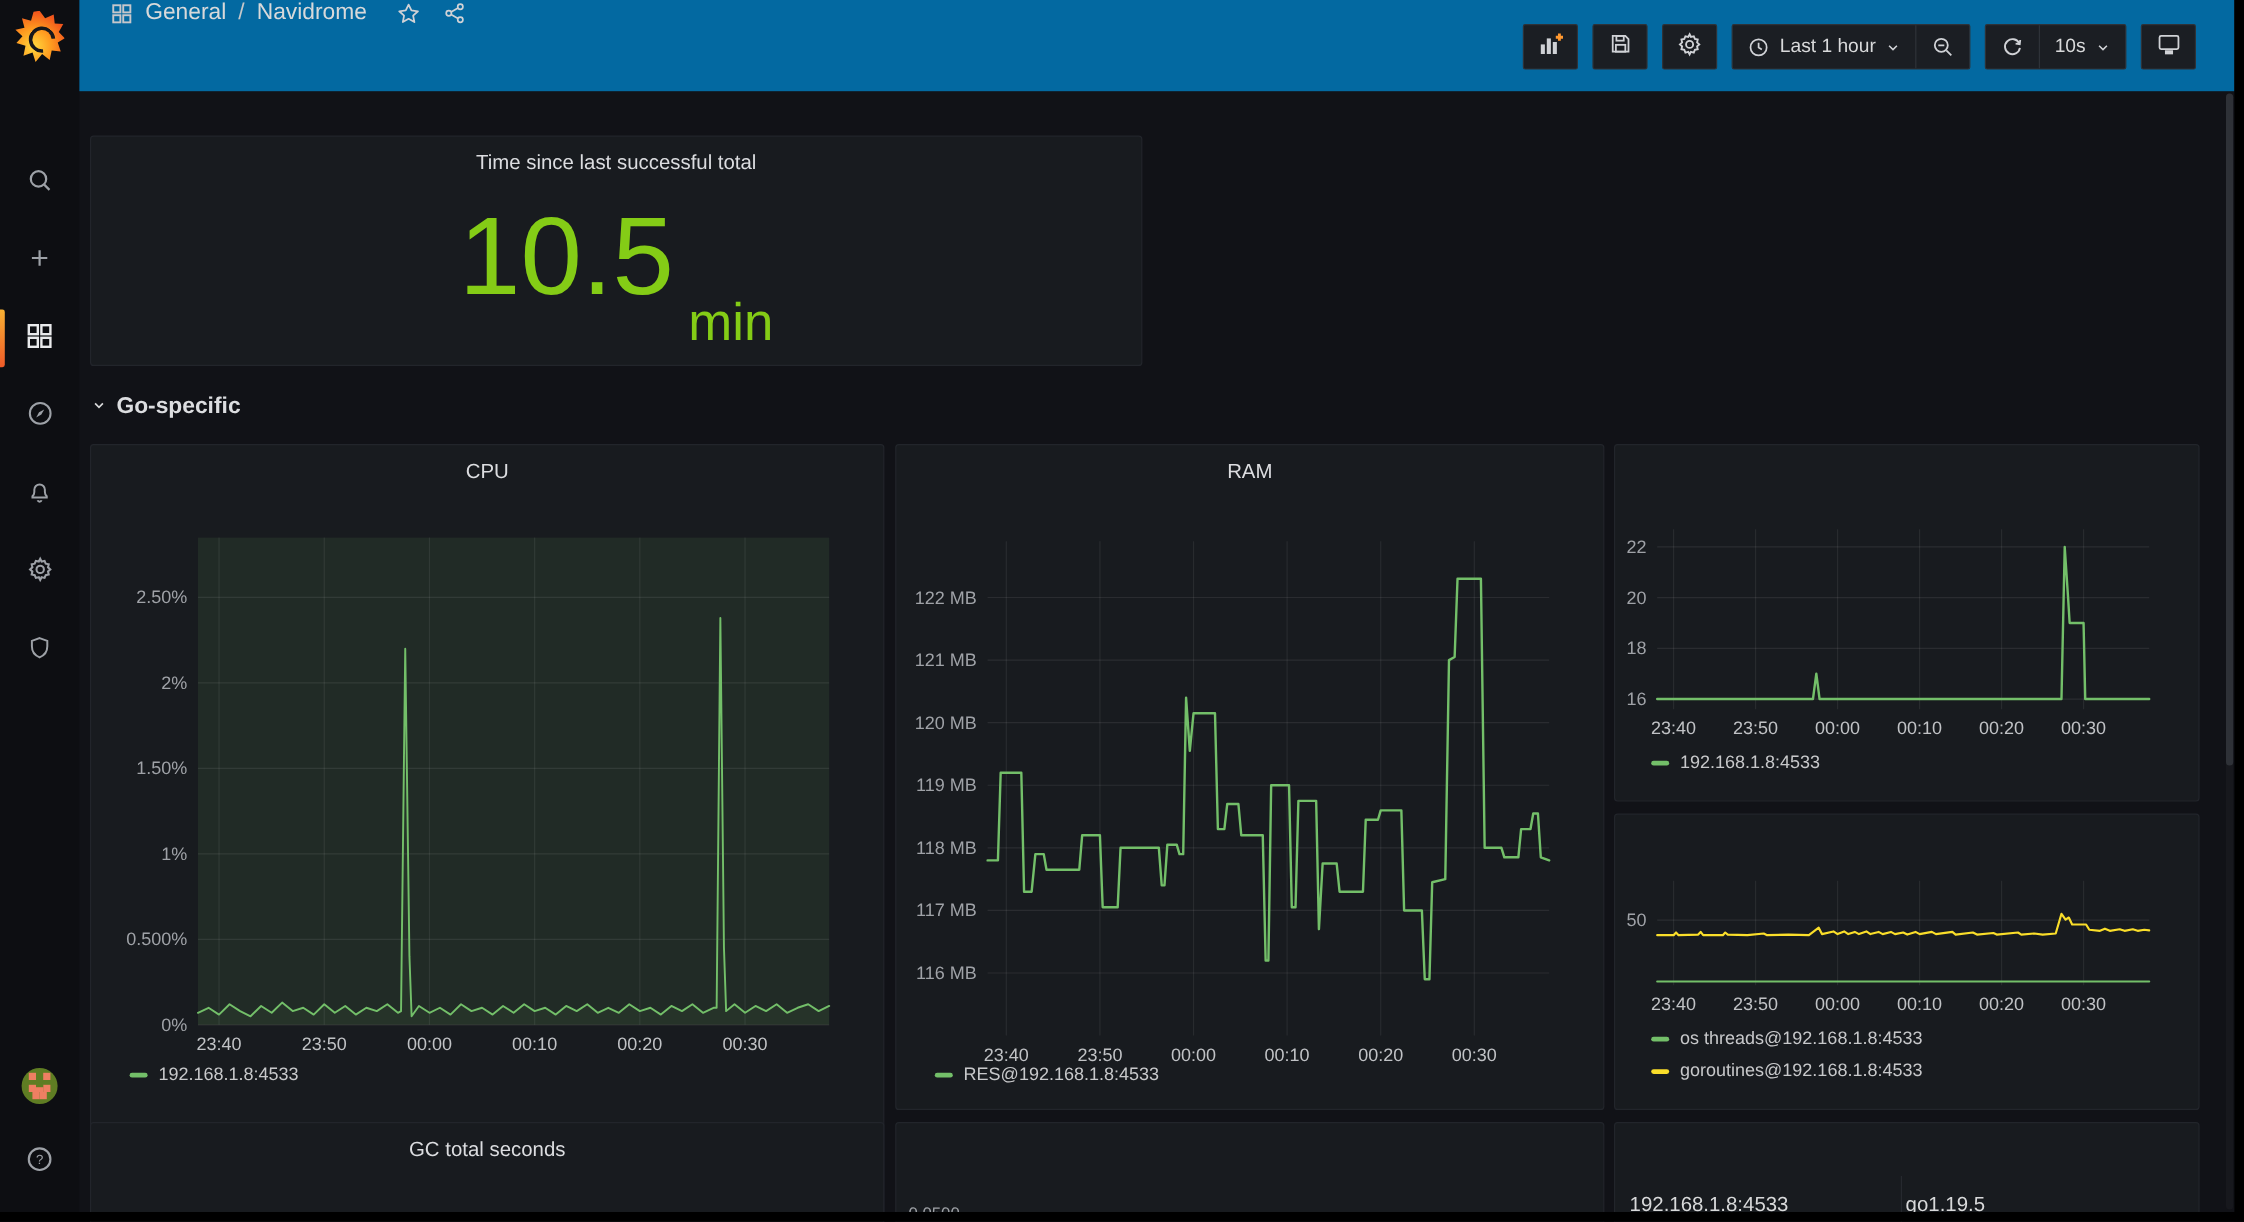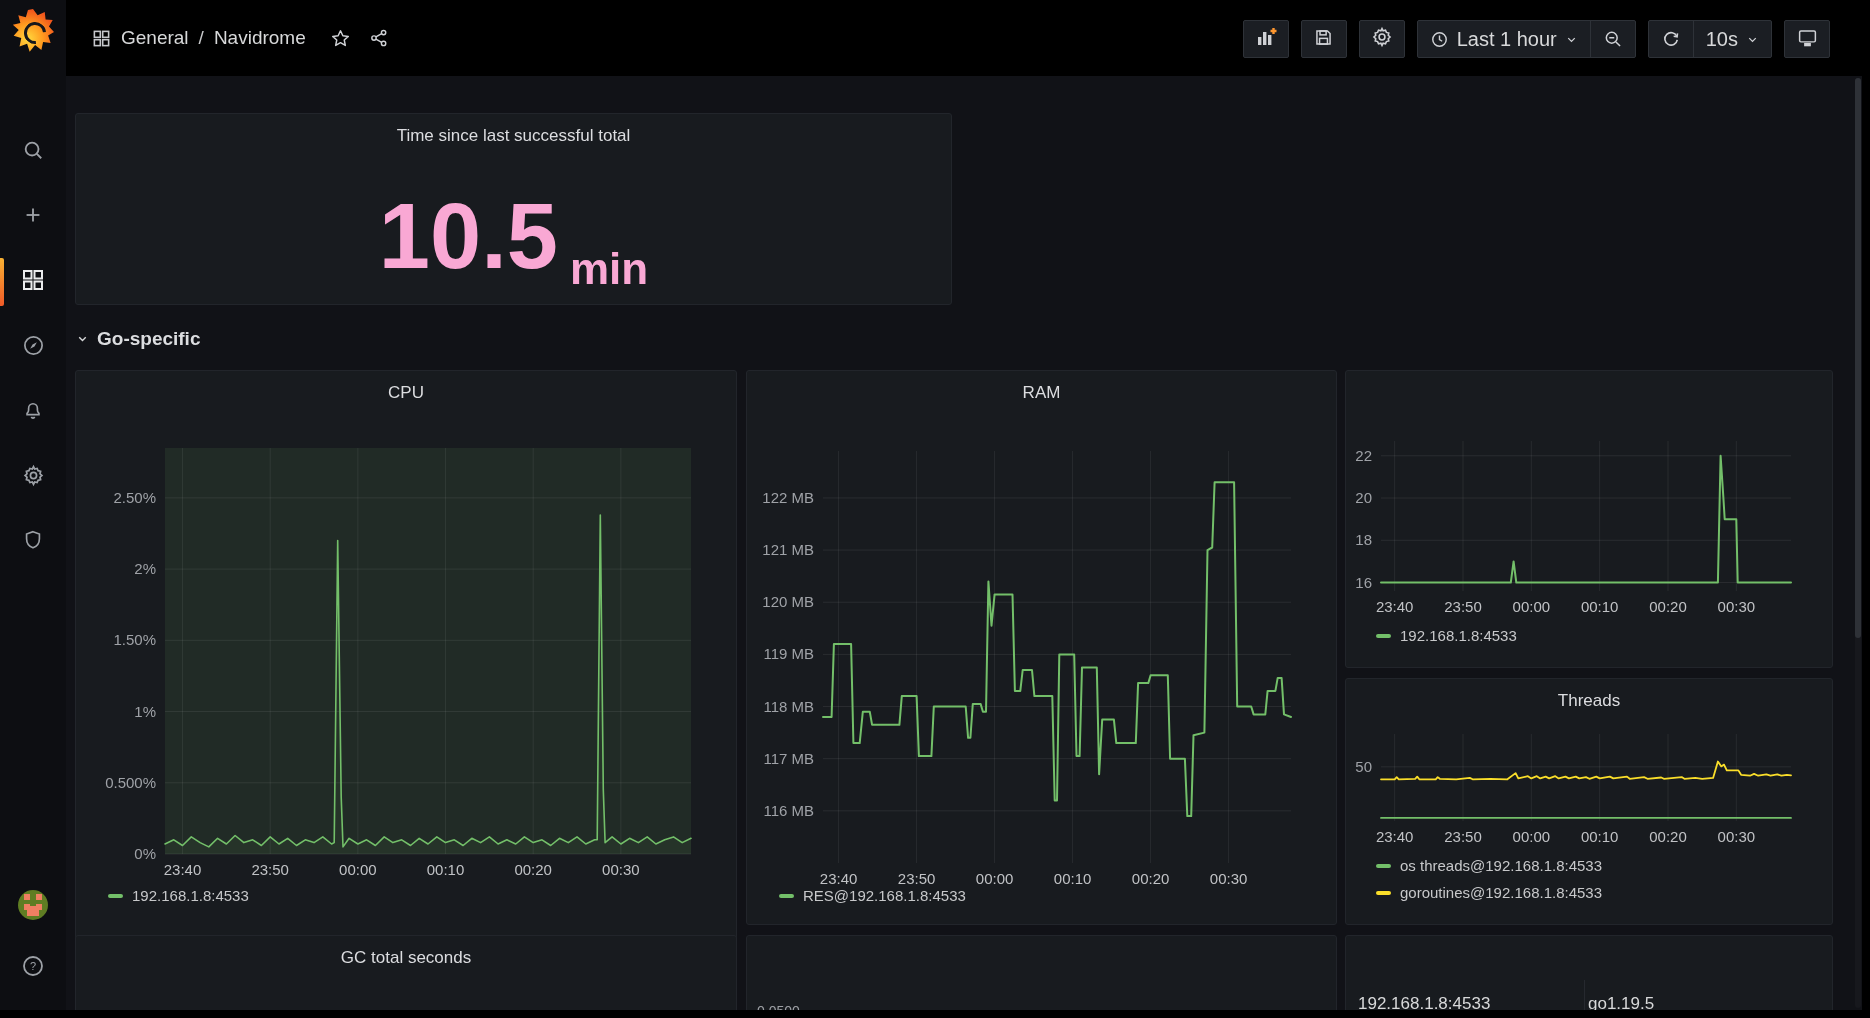--- a/index.html
+++ b/index.html
@@ -14,38 +14,38 @@
   .logo .swirl{position:absolute;left:12px;top:13px;width:16px;height:16px;border:3px solid #17181c;border-right-color:transparent;border-radius:50%;transform:rotate(40deg);}
   .side-item{position:absolute;left:0;width:66px;height:56px;display:flex;align-items:center;justify-content:center;color:#9da1a7;cursor:pointer;}
   .side-item svg{stroke:#9da1a7;}
   .side-item.active svg{stroke:#e9eaec;}
   .active-bar{position:absolute;left:0;top:4px;width:4px;height:48px;background:linear-gradient(180deg,#f8b133,#f05a28);border-radius:0 2px 2px 0;}
   .avatar{position:absolute;left:18px;top:890px;width:30px;height:30px;border-radius:50%;background:#5f7d23;overflow:hidden;cursor:pointer;}
   .avatar .px{position:absolute;left:6px;top:4px;width:6px;height:6px;background:#ef7f62;
     box-shadow:12px 0 #ef7f62,6px 6px #5f7d23,0 10px #ef7f62,6px 10px #ef7f62,12px 10px #ef7f62,3px 16px #ef7f62,9px 16px #ef7f62;}
 
   
-  .navbar{position:absolute;left:66px;top:0;right:8px;height:76px;background:#000000;z-index:20;display:flex;align-items:center;}
+  .navbar{position:absolute;left:66px;top:0;right:8px;height:76px;background:#0369a1;z-index:20;display:flex;align-items:flex-start;}
   .breadcrumb{display:flex;align-items:center;gap:10px;margin-left:26px;color:#d8d9da;font-size:19px;}
   .breadcrumb .crumb{cursor:pointer;}
   .bc-icons{display:flex;align-items:center;gap:18px;margin-left:14px;}
   .toolbar{position:absolute;right:32px;top:20px;display:flex;gap:12px;align-items:center;}
   .tbtn,.tgroup{height:38px;background:#1b1e23;border:1px solid #2e3238;border-radius:2px;display:flex;align-items:center;color:#d8d9da;cursor:pointer;box-sizing:border-box;}
   .tbtn{width:46px;justify-content:center;}
   .tgroup{padding:0;}
   .tseg{display:flex;align-items:center;gap:8px;padding:0 12px;height:100%;}
   .tdiv{width:1px;height:100%;background:#2e3238;}
-  .tlabel{font-size:20px;color:#d8d9da;white-space:nowrap;}
+  .tlabel{font-size:16px;color:#d8d9da;white-space:nowrap;}
 
   
   .section-label{position:absolute;color:#dcdde0;font-size:19px;font-weight:bold;z-index:1;}
   .chev{display:inline-block;margin-right:8px;}
   .panel{position:absolute;background:#181b1f;border:1px solid #22252b;border-radius:3px;box-sizing:border-box;}
   .panel-title{position:absolute;left:0;right:0;top:12px;text-align:center;font-size:17px;font-weight:500;color:#dcdde0;cursor:pointer;}
-  .stat-value{position:absolute;left:0;right:0;top:54px;bottom:0;display:flex;align-items:center;justify-content:center;color:#f9a8d4;font-weight:700;}
+  .stat-value{position:absolute;left:0;right:0;top:54px;bottom:0;display:flex;align-items:flex-start;justify-content:center;color:#84cc16;font-weight:400;}
   .stat-big{font-size:92px;line-height:1;}
   .stat-unit{font-size:44px;margin-left:12px;align-self:flex-end;margin-bottom:10px;}
   .chart-host{position:absolute;inset:0;}
   .legend{position:absolute;display:flex;flex-direction:column;gap:10px;font-size:15px;color:#c7c8ca;}
   .legend-item{display:flex;align-items:center;gap:9px;cursor:pointer;}
   .dash{display:inline-block;width:15px;height:4px;border-radius:2px;}
   .dash.green{background:#73bf69;}
   .dash.yellow{background:#fade2a;}
   .gv-row{position:absolute;left:12px;right:12px;top:58px;display:flex;font-size:17px;color:#d8d9da;}
   .gv-cell-a{width:230px;}
@@ -351,21 +351,20 @@
         </svg></div>
     <div class="legend" style="left:30px;top:256px">
       <span class="legend-item">
           <i class="dash green"></i>
           <span>192.168.1.8:4533</span>
         </span>
     </div>
   </div>
 
   <div class="panel" style="left:1345px;top:678px;width:488px;height:247px">
-    <div class="panel-title">Threads</div>
     <div class="chart-host"><svg width="486" height="245">
           <line x1="35" x2="445" y1="87.8469387755102" y2="87.8469387755102" stroke="rgba(255,255,255,0.08)" stroke-width="1"></line>
           <text x="26" y="92.8469387755102" fill="#9fa2a7" font-size="15" text-anchor="end">50</text>
           <line x1="48.666666666666664" x2="48.666666666666664" y1="55" y2="142" stroke="rgba(255,255,255,0.07)" stroke-width="1"></line>
           <text x="48.666666666666664" y="163" fill="#c0c2c5" font-size="15" text-anchor="middle">23:40</text>
           <line x1="117" x2="117" y1="55" y2="142" stroke="rgba(255,255,255,0.07)" stroke-width="1"></line>
           <text x="117" y="163" fill="#c0c2c5" font-size="15" text-anchor="middle">23:50</text>
           <line x1="185.33333333333331" x2="185.33333333333331" y1="55" y2="142" stroke="rgba(255,255,255,0.07)" stroke-width="1"></line>
           <text x="185.33333333333331" y="163" fill="#c0c2c5" font-size="15" text-anchor="middle">00:00</text>
           <line x1="253.66666666666666" x2="253.66666666666666" y1="55" y2="142" stroke="rgba(255,255,255,0.07)" stroke-width="1"></line>

